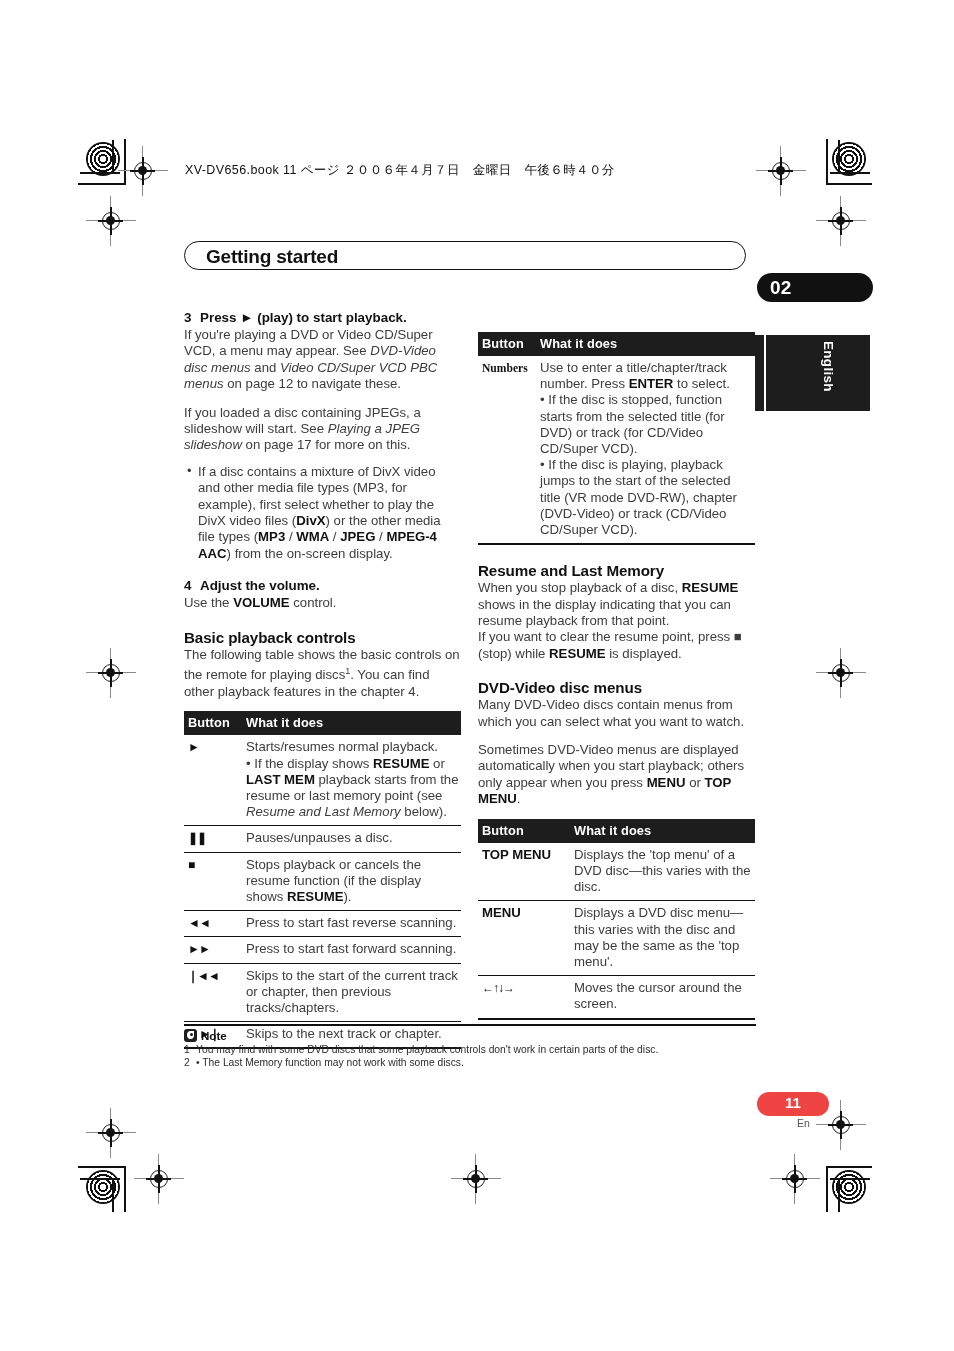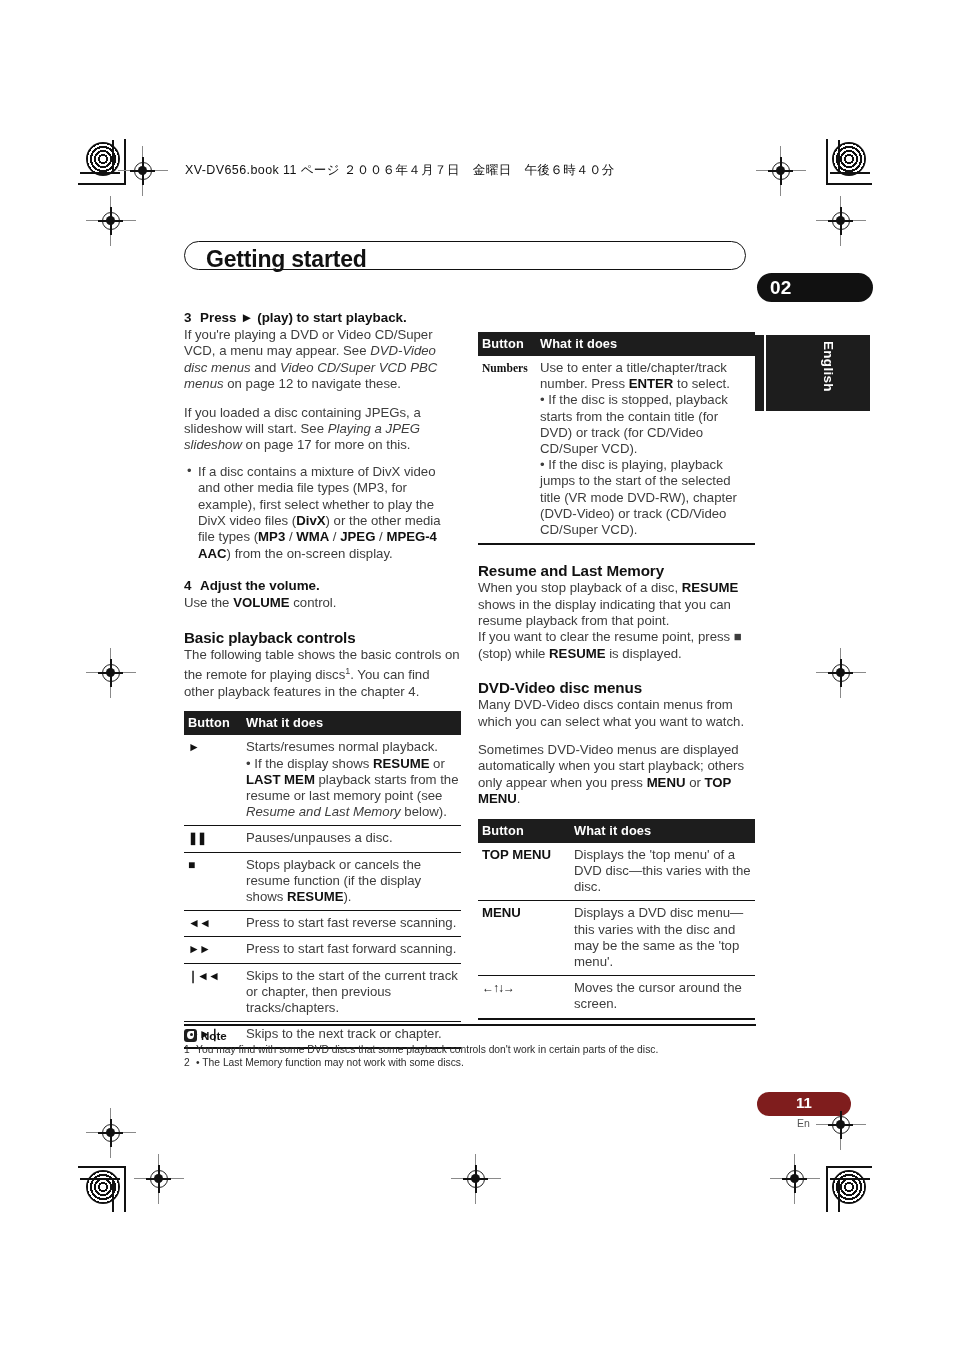--- a/index.html
+++ b/index.html
@@ -90,21 +90,21 @@
     left: 184px; top: 241px;
     width: 562px; height: 29px;
     border: 1.6px solid #111;
     border-radius: 15px;
     box-sizing: border-box;
     background: #fff;
   }
   .title-pill .txt {
     position: absolute;
     left: 21px; top: 4px;
-    font-size: 23px;
+    font-size: 19px;
     font-weight: bold;
     letter-spacing: -0.2px;
     color: #111;
   }
   .chapnum {
     position: absolute;
     left: 757px; top: 241px;
     width: 116px; height: 29px;
     background: #111;
     border-radius: 15px;
@@ -309,22 +309,22 @@
     line-height: 13.4px;
     color: #2c2c2c;
     padding-left: 24px;
     position: relative;
   }
 
   
   .pagenum {
     position: absolute;
     left: 757px; top: 1092px;
-    width: 94px; height: 24px;
-    background: #7f1d1d;
+    width: 72px; height: 24px;
+    background: #ef4444;
     border-radius: 12px;
   }
   .pagenum .n {
     position: absolute;
     left: 0; right: 0; top: 2px;
     text-align: center;
     font-size: 15px;
     font-weight: bold;
     color: #fff;
   }
@@ -506,21 +506,21 @@
       <tr>
         <th class="c1">Button</th>
         <th class="c2">What it does</th>
       </tr>
     </thead>
     <tbody>
       <tr class="last">
         <td class="c1"><span class="numlbl">Numbers</span></td>
         <td class="c2">
           <span>Use to enter a title/chapter/track number. Press </span><b class="kw">ENTER</b><span> to select.</span>
-          <span class="tbl-bullet">• If the disc is stopped, playback starts from the contain title (for DVD) or track (for CD/Video CD/Super VCD).</span>
+          <span class="tbl-bullet">• If the disc is stopped, function starts from the selected title (for DVD) or track (for CD/Video CD/Super VCD).</span>
           <span class="tbl-bullet">• If the disc is playing, playback jumps to the start of the selected title (VR mode DVD-RW), chapter (DVD-Video) or track (CD/Video CD/Super VCD).</span>
         </td>
       </tr>
     </tbody>
   </table>
 
   <h3 class="sect">Resume and Last Memory</h3>
   <p class="body">
     <span>When you stop playback of a disc, </span><b class="kw">RESUME</b><span> shows in the display indicating that you can resume playback from that point.</span>
   </p>

